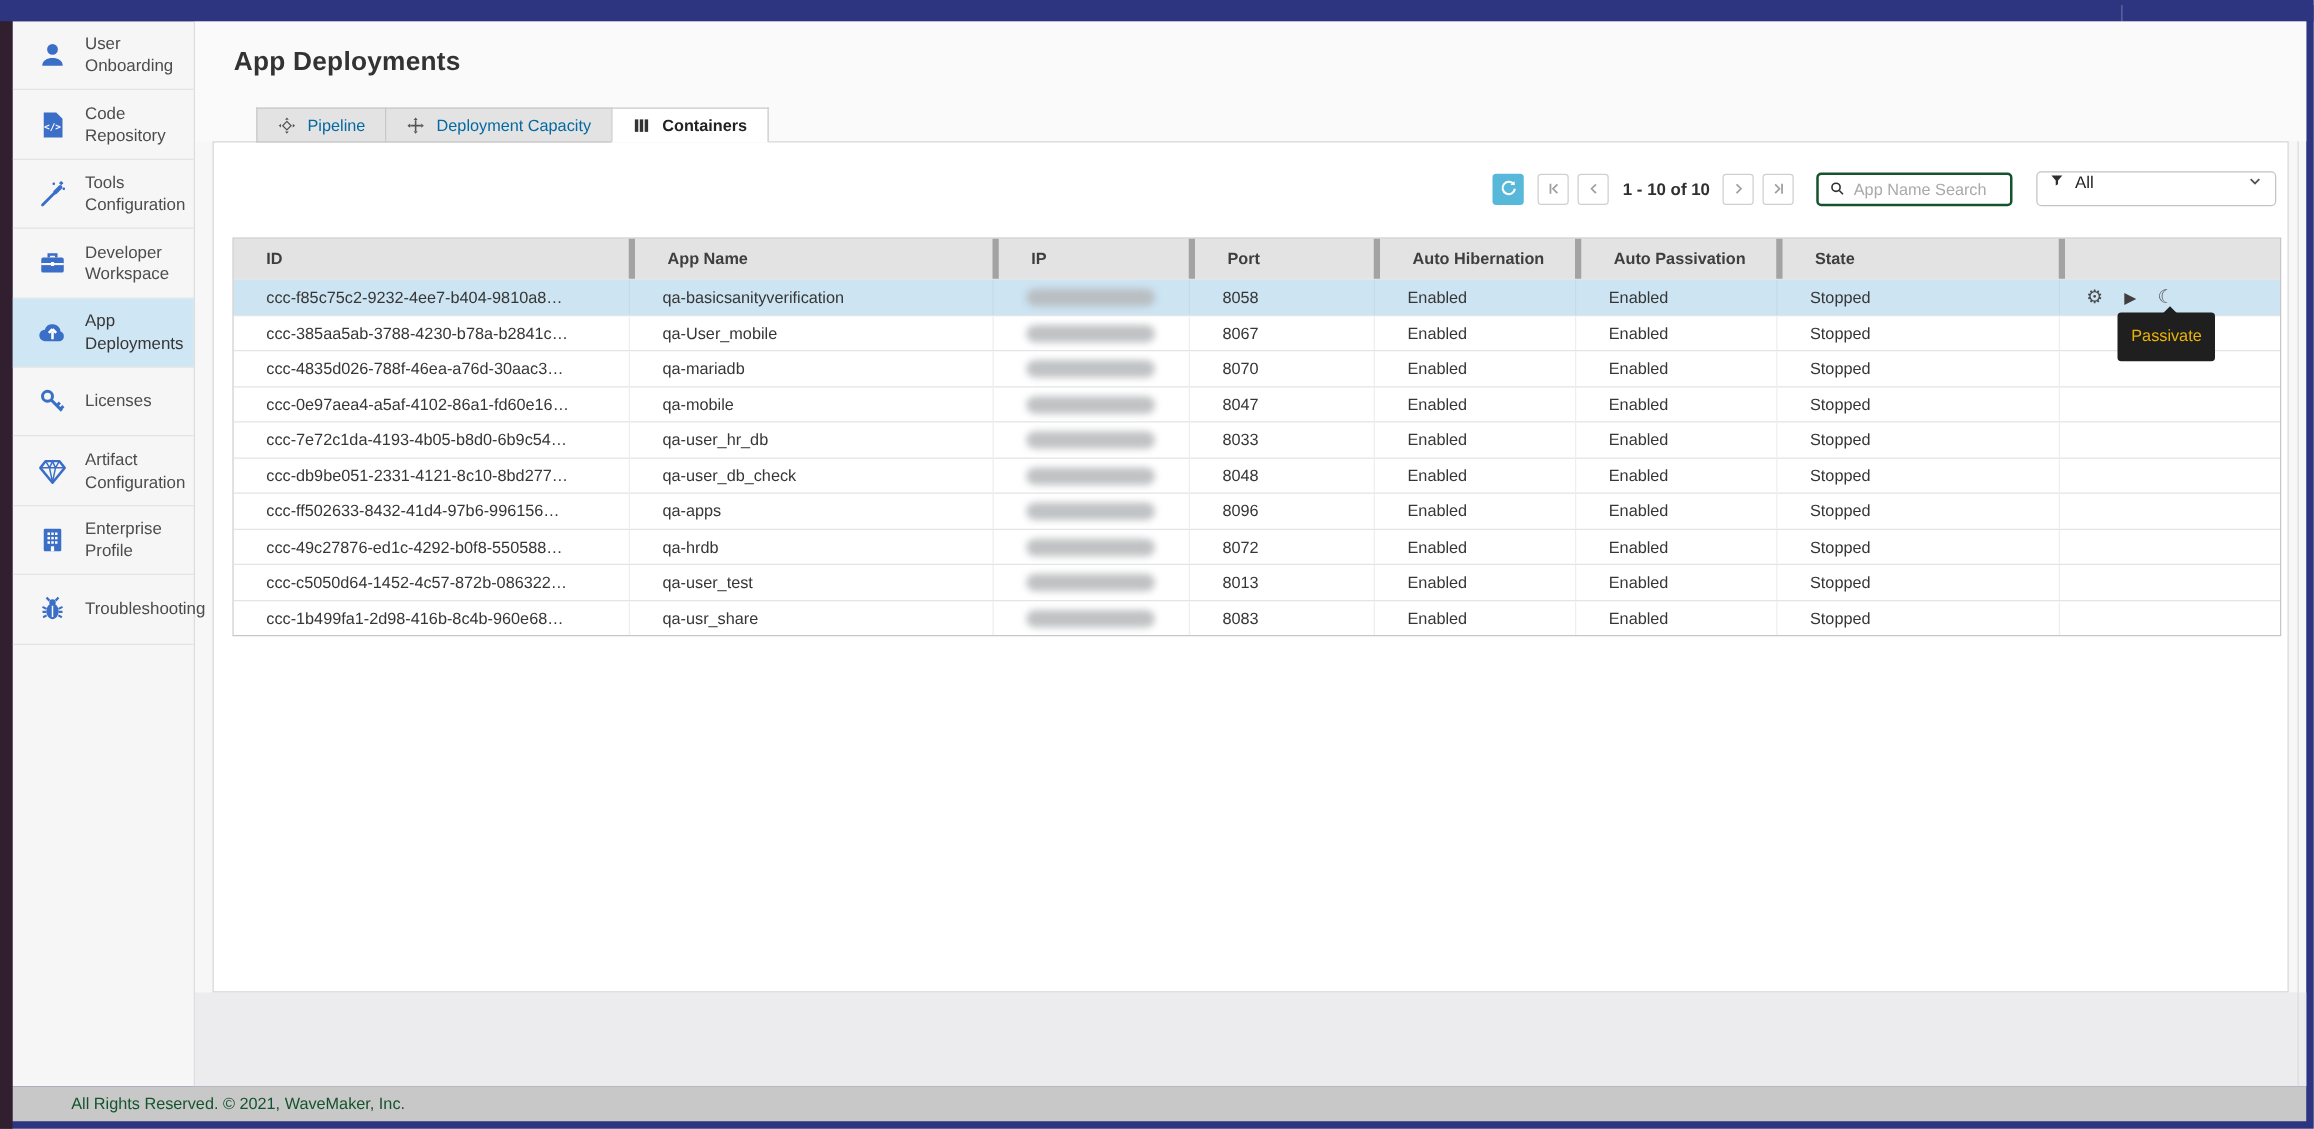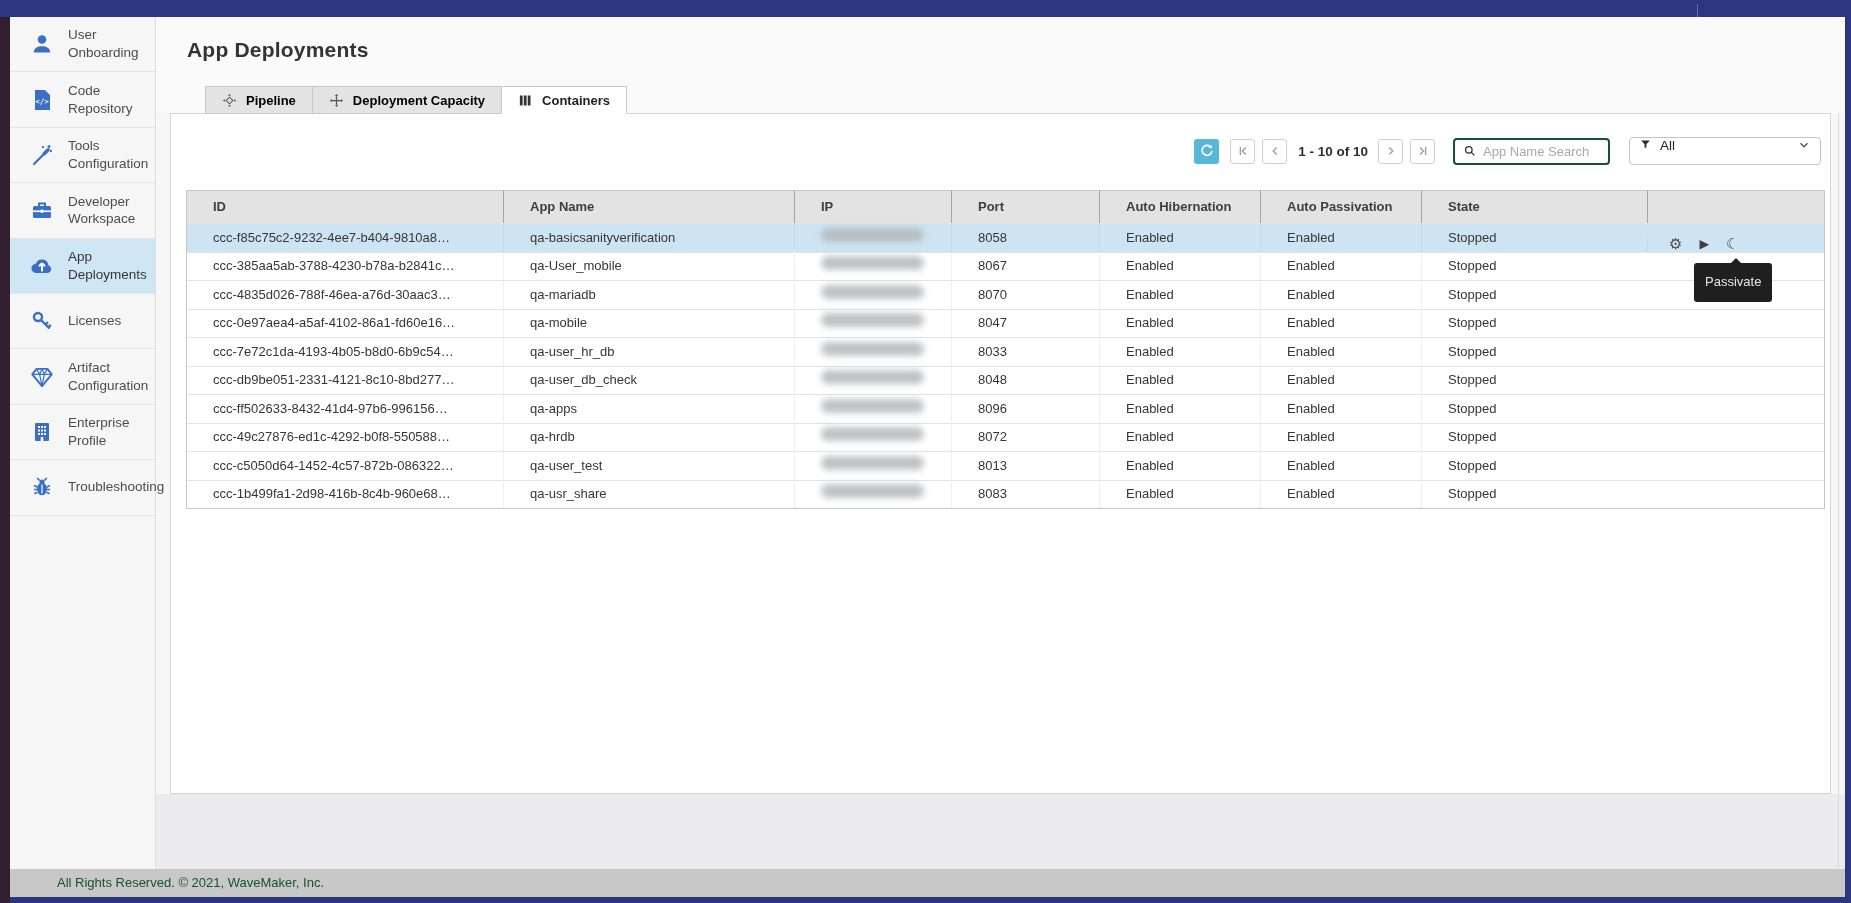--- a/index.html
+++ b/index.html
@@ -28,60 +28,60 @@
 
   
   .main{ position:absolute; left:156px; top:13px; width:1689px; height:852px; background:#f7f7f7; z-index:3; }
   .main-bottom{ position:absolute; left:0; top:777px; width:1689px; height:75px; background:#ececee; }
   .scroll-line{ position:absolute; left:1682px; top:70px; width:1px; height:782px; background:#dcdcdc; }
 
   .head{ position:absolute; left:0; top:0; width:1689px; height:96px; background:#fafafa; }
   .page-title{ position:absolute; left:31px; top:21px; font-size:21px; font-weight:700; color:#333; letter-spacing:.2px; }
 
   .tabs{ position:absolute; left:49px; bottom:-1px; display:flex; z-index:4; }
-  .tab{ display:flex; align-items:center; gap:9px; height:28px; padding:0 16px; background:#e3e3e3; border:1px solid #c8c8c8; border-right:none; font-size:13px; color:#000000; cursor:pointer;font-weight:bold; }
+  .tab{ display:flex; align-items:center; gap:9px; height:28px; padding:0 16px; background:#e3e3e3; border:1px solid #c8c8c8; border-right:none; font-size:13px; color:#0369a1; cursor:pointer; }
   .tab:last-child{ border-right:1px solid #c8c8c8; }
   .tab.active{ background:#fff; border-bottom-color:#fff; font-weight:700; color:#222; }
 
   .panel{ position:absolute; left:14px; top:96px; width:1661px; height:681px; background:#fff; border:1px solid #d6d6d6; }
 
   
   .toolbar{ position:absolute; top:23px; right:9px; display:flex; align-items:center; }
   .refresh-btn{ width:25px; height:25px; border-radius:3px; background:#57b8d9; display:flex; align-items:center; justify-content:center; cursor:pointer; margin-right:11px; }
   .pg-btn{ width:25px; height:25px; border-radius:3px; background:#fff; border:1px solid #cfcfcf; display:flex; align-items:center; justify-content:center; cursor:pointer; margin-right:7px; }
   .pg-btn:last-of-type{ margin-right:0; }
   .page-range{ font-size:13.5px; font-weight:700; color:#2f2f2f; margin:0 10px 0 4px; white-space:nowrap; }
   .search-box{ display:flex; align-items:center; width:157px; height:27px; border:2px solid #14532d; border-radius:4px; background:#fff; margin-left:11px; padding:0 8px; }
   .search-box input{ border:none; outline:none; width:100%; font-size:13px; color:#333; margin-left:6px; font-family:"Liberation Sans", sans-serif; }
   .search-box input::placeholder{ color:#a9a9a9; }
   .filter-select{ display:flex; width:192px; height:28px; border:1px solid #c4c4c4; border-radius:4px; background:#fff; margin-left:19px; padding:0 9px; cursor:pointer; }
   .filter-select .f-val{ font-size:13.5px; color:#222; margin-left:8px; flex:1; }
 
   
   .tablewrap{ position:absolute; left:15px; top:76px; width:1639px; border:1px solid #c6c6c6; }
   .thead{ display:flex; height:32px; background:#e3e3e3; }
-  .th{ font-size:13px; font-weight:700; color:#3e3e3e; line-height:31px; padding-left:26px; border-left:1px solid #a3a3a3; white-space:nowrap; overflow:hidden; }
+  .th{ font-size:13px; font-weight:700; color:#3e3e3e; line-height:31px; padding-left:26px; border-left:5px solid #a3a3a3; white-space:nowrap; overflow:hidden; }
   .th:first-child{ border-left:none; }
-  .tr{ display:flex; height:28.5px; background:#fff; border-top:1px solid #e4e4e4;align-items:flex-end; }
+  .tr{ display:flex; height:28.5px; background:#fff; border-top:1px solid #e4e4e4; }
   .tr.selected{ background:#cde4f3; }
   .td{ font-size:13px; color:#363636; line-height:28px; padding-left:26px; border-left:1px solid #eeeeee; white-space:nowrap; overflow:hidden; position:relative; }
   .td:first-child{ border-left:none; }
   .tr.selected .td{ border-left-color:rgba(0,0,0,.04); }
 
   .c-id{ width:316px; } .c-app{ width:291px; } .c-ip{ width:157px; } .c-port{ width:148px; }
   .c-hib{ width:161px; } .c-pass{ width:161px; } .c-state{ width:226px; } .c-act{ flex:1; }
 
   .ip-blur{ display:inline-block; width:103px; height:14px; margin-top:7px; border-radius:7px; background:#b5b8ba; filter:blur(3px); opacity:.85; }
 
   .c-act{ display:flex; align-items:center; gap:17px; padding-left:21px; overflow:visible; }
   .action-icon{ font-family:"DejaVu Sans", sans-serif; font-size:15px; color:#4a4a4a; line-height:1; cursor:pointer; }
   .act-start{ font-size:12.5px; color:#3e3e3e; }
   .act-passivate{ font-size:15px; color:#555; }
 
-  .tooltip{ position:absolute; left:46px; top:26px; background:#1f1f1f; color:#e5e5e5; font-size:13px; padding:5px 11px 6px; border-radius:3px; z-index:30; white-space:nowrap; }
+  .tooltip{ position:absolute; left:46px; top:26px; background:#1f1f1f; color:#eab308; font-size:13px; padding:5px 11px 6px; border-radius:3px; z-index:30; white-space:nowrap; }
   .tooltip-arrow{ position:absolute; top:-5px; left:36px; width:0; height:0; border-left:6px solid transparent; border-right:6px solid transparent; border-bottom:6px solid #1f1f1f; }
 
   
   .footer{ position:absolute; left:10px; top:865px; width:1835px; height:28px; background:#c8c8c8; z-index:4; }
   .footer .f-text{ font-size:13px; color:#14532d; line-height:28px; padding-left:47px; }
 
   svg{ display:block; }
 </style>
 </head>
 <body>

